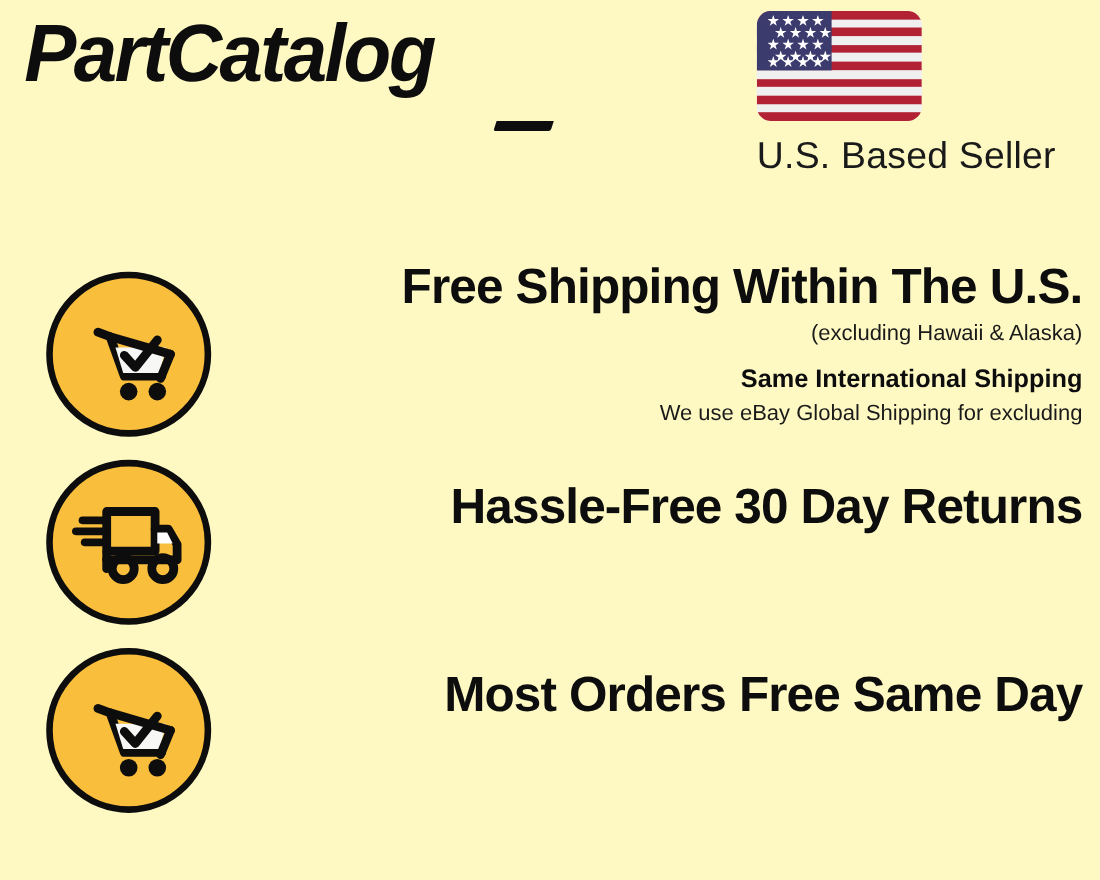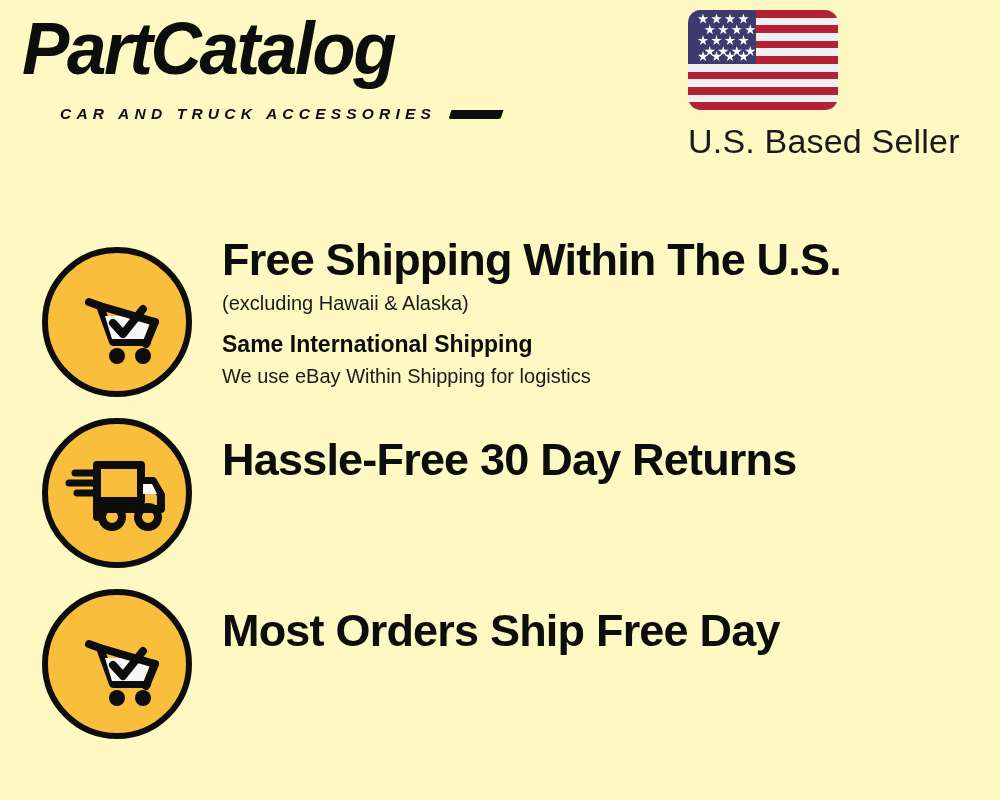--- a/index.html
+++ b/index.html
@@ -128,20 +128,21 @@
   
   .benefits {
     position: absolute;
     left: 0;
     top: 213px;
     width: 1000px;
   }
   .benefit-row {
     position: relative;
     height: 171px;
+    text-align: right;
   }
   .benefit-icon {
     position: absolute;
     left: 42px;
     top: 34px;
     width: 150px;
     height: 150px;
     border-radius: 50%;
     background: #F9BE3B;
     border: 6px solid #0d0d0d;
@@ -193,21 +194,20 @@
   .row-2 .benefit-text { top: 52px; }
   .row-3 .benefit-text { top: 52px; }
 </style>
 </head>
 <body>
 
 <div id="page">
 
   <div class="logo-block">
     <div class="logo-wordmark">PartCatalog</div>
-    <div class="logo-tagline">CAR AND TRUCK ACCESSORIES</div>
     <div class="logo-swoosh"></div>
   </div>
 
   <div class="seller-block">
     <div class="flag">
       <div class="stripe" style="top:0%;background:#B22234;"></div>
       <div class="stripe" style="top:7.6923%;background:#F0F0F0;"></div>
       <div class="stripe" style="top:15.3846%;background:#B22234;"></div>
       <div class="stripe" style="top:23.0769%;background:#F0F0F0;"></div>
       <div class="stripe" style="top:30.7692%;background:#B22234;"></div>
@@ -257,21 +257,21 @@
           <path d="M88 46 L79 68" fill="none" stroke="#0d0d0d" stroke-width="8" stroke-linecap="round" stroke-linejoin="round"></path>
           <path d="M46 47 L56 58 L76 33" fill="none" stroke="#0d0d0d" stroke-width="8" stroke-linecap="round" stroke-linejoin="round"></path>
           <circle cx="50" cy="80" r="8" fill="#0d0d0d"></circle>
           <circle cx="76" cy="80" r="8" fill="#0d0d0d"></circle>
         </svg>
       </div>
       <div class="benefit-text">
         <p class="b-title">Free Shipping Within The U.S.</p>
         <p class="b-sub">(excluding Hawaii &amp; Alaska)</p>
         <p class="b-sub-strong">Same International Shipping</p>
-        <p class="b-sub">We use eBay Within Shipping for logistics</p>
+        <p class="b-sub">We use eBay Global Shipping for excluding</p>
       </div>
     </div>
 
     <div class="benefit-row row-2">
       <div class="benefit-icon">
         <svg width="104" height="80" viewBox="0 0 104 80" aria-hidden="true">
           <rect x="32" y="12" width="44" height="36" fill="none" stroke="#0d0d0d" stroke-width="8" stroke-linejoin="round"></rect>
           <path d="M76 28 L88 28 L96 42 L96 56 L32 56" fill="none" stroke="#0d0d0d" stroke-width="8" stroke-linejoin="round" stroke-linecap="round"></path>
           <path d="M78 31 L87 31 L92 41 L78 41 Z" fill="#FFFFFF"></path>
           <path d="M32 48 L32 56" fill="none" stroke="#0d0d0d" stroke-width="8"></path>
@@ -294,18 +294,18 @@
           <path d="M22 26 L33 30 L46 66 L80 66" fill="none" stroke="#0d0d0d" stroke-width="8" stroke-linecap="round" stroke-linejoin="round"></path>
           <path d="M38 40 L84 40 L78 63 L45 63 Z" fill="#F7F7F5"></path>
           <path d="M33 30 L88 46" fill="none" stroke="#0d0d0d" stroke-width="8" stroke-linecap="round"></path>
           <path d="M88 46 L79 68" fill="none" stroke="#0d0d0d" stroke-width="8" stroke-linecap="round" stroke-linejoin="round"></path>
           <path d="M46 47 L56 58 L76 33" fill="none" stroke="#0d0d0d" stroke-width="8" stroke-linecap="round" stroke-linejoin="round"></path>
           <circle cx="50" cy="80" r="8" fill="#0d0d0d"></circle>
           <circle cx="76" cy="80" r="8" fill="#0d0d0d"></circle>
         </svg>
       </div>
       <div class="benefit-text">
-        <p class="b-title">Most Orders Ship Free Day</p>
+        <p class="b-title">Most Orders Free Same Day</p>
       </div>
     </div>
 
   </div>
 </div>
 
 </body></html>

